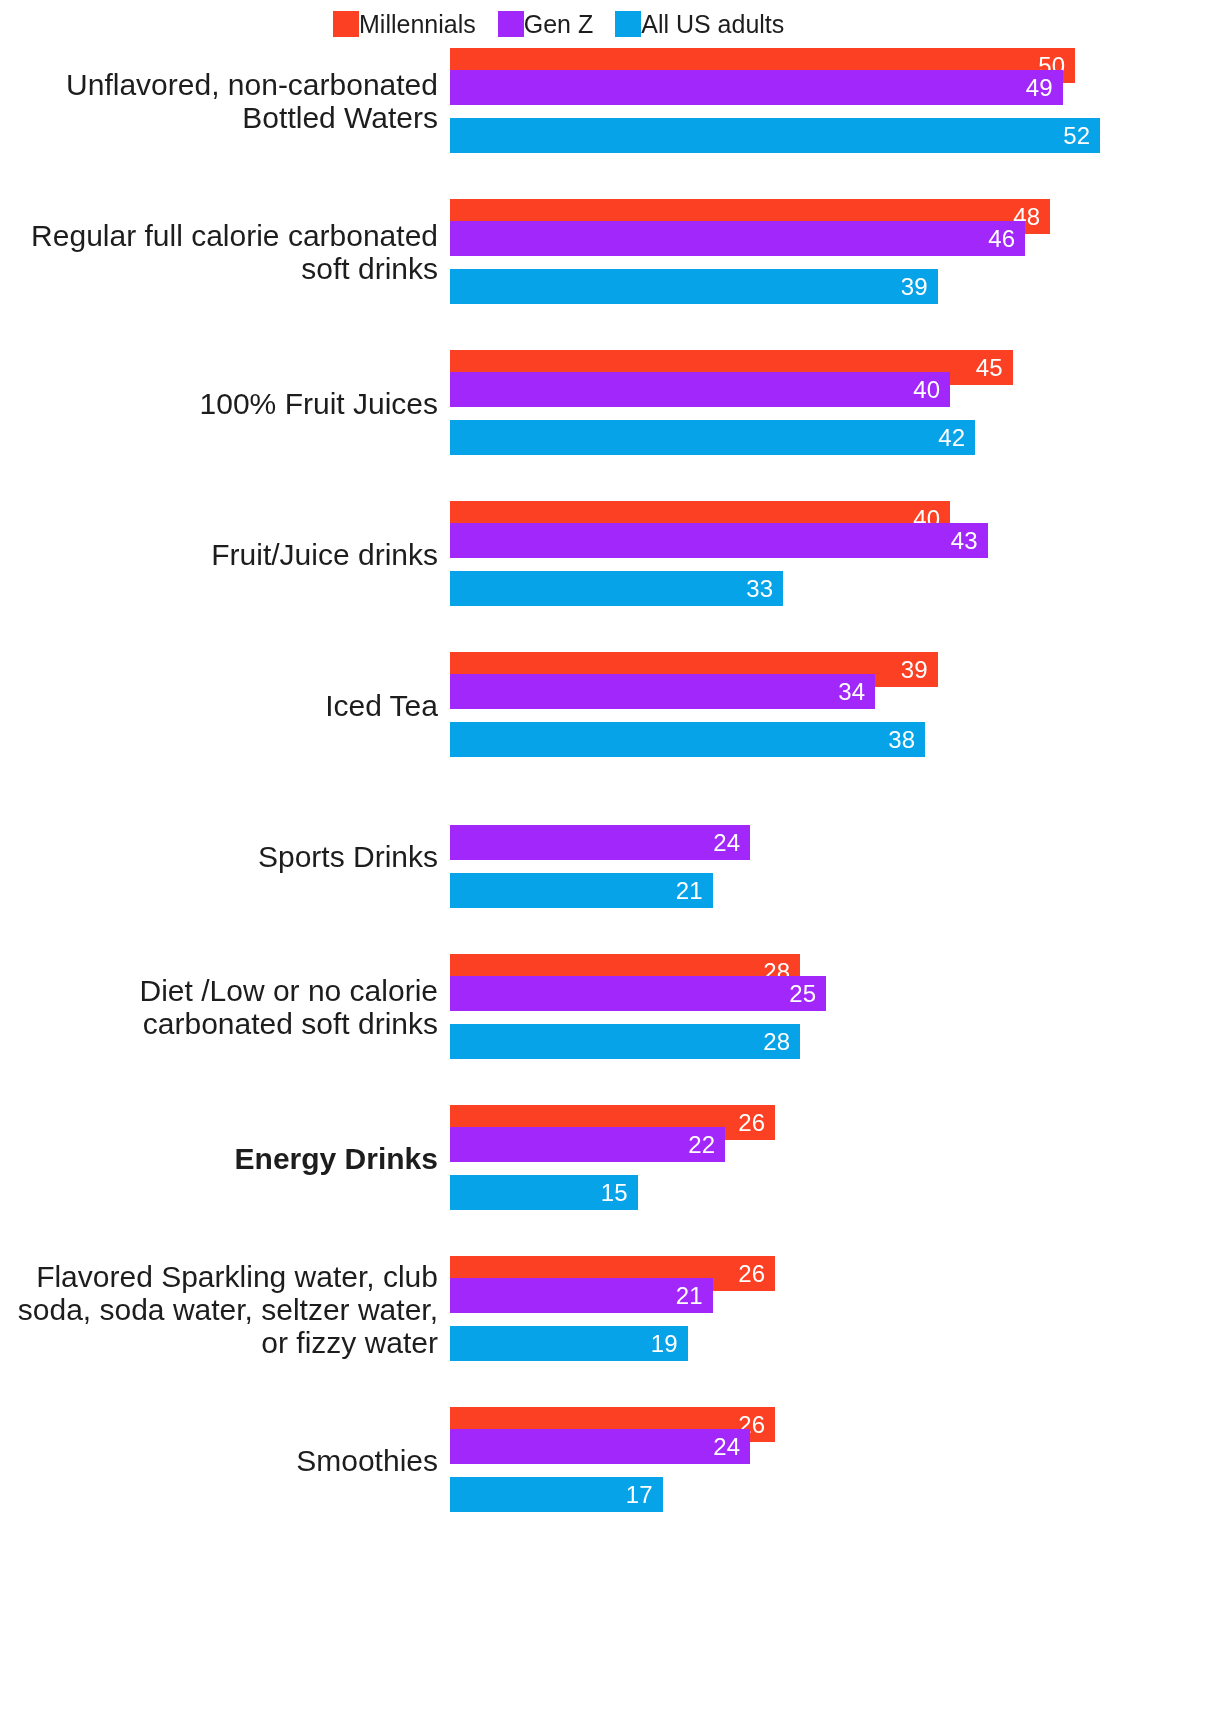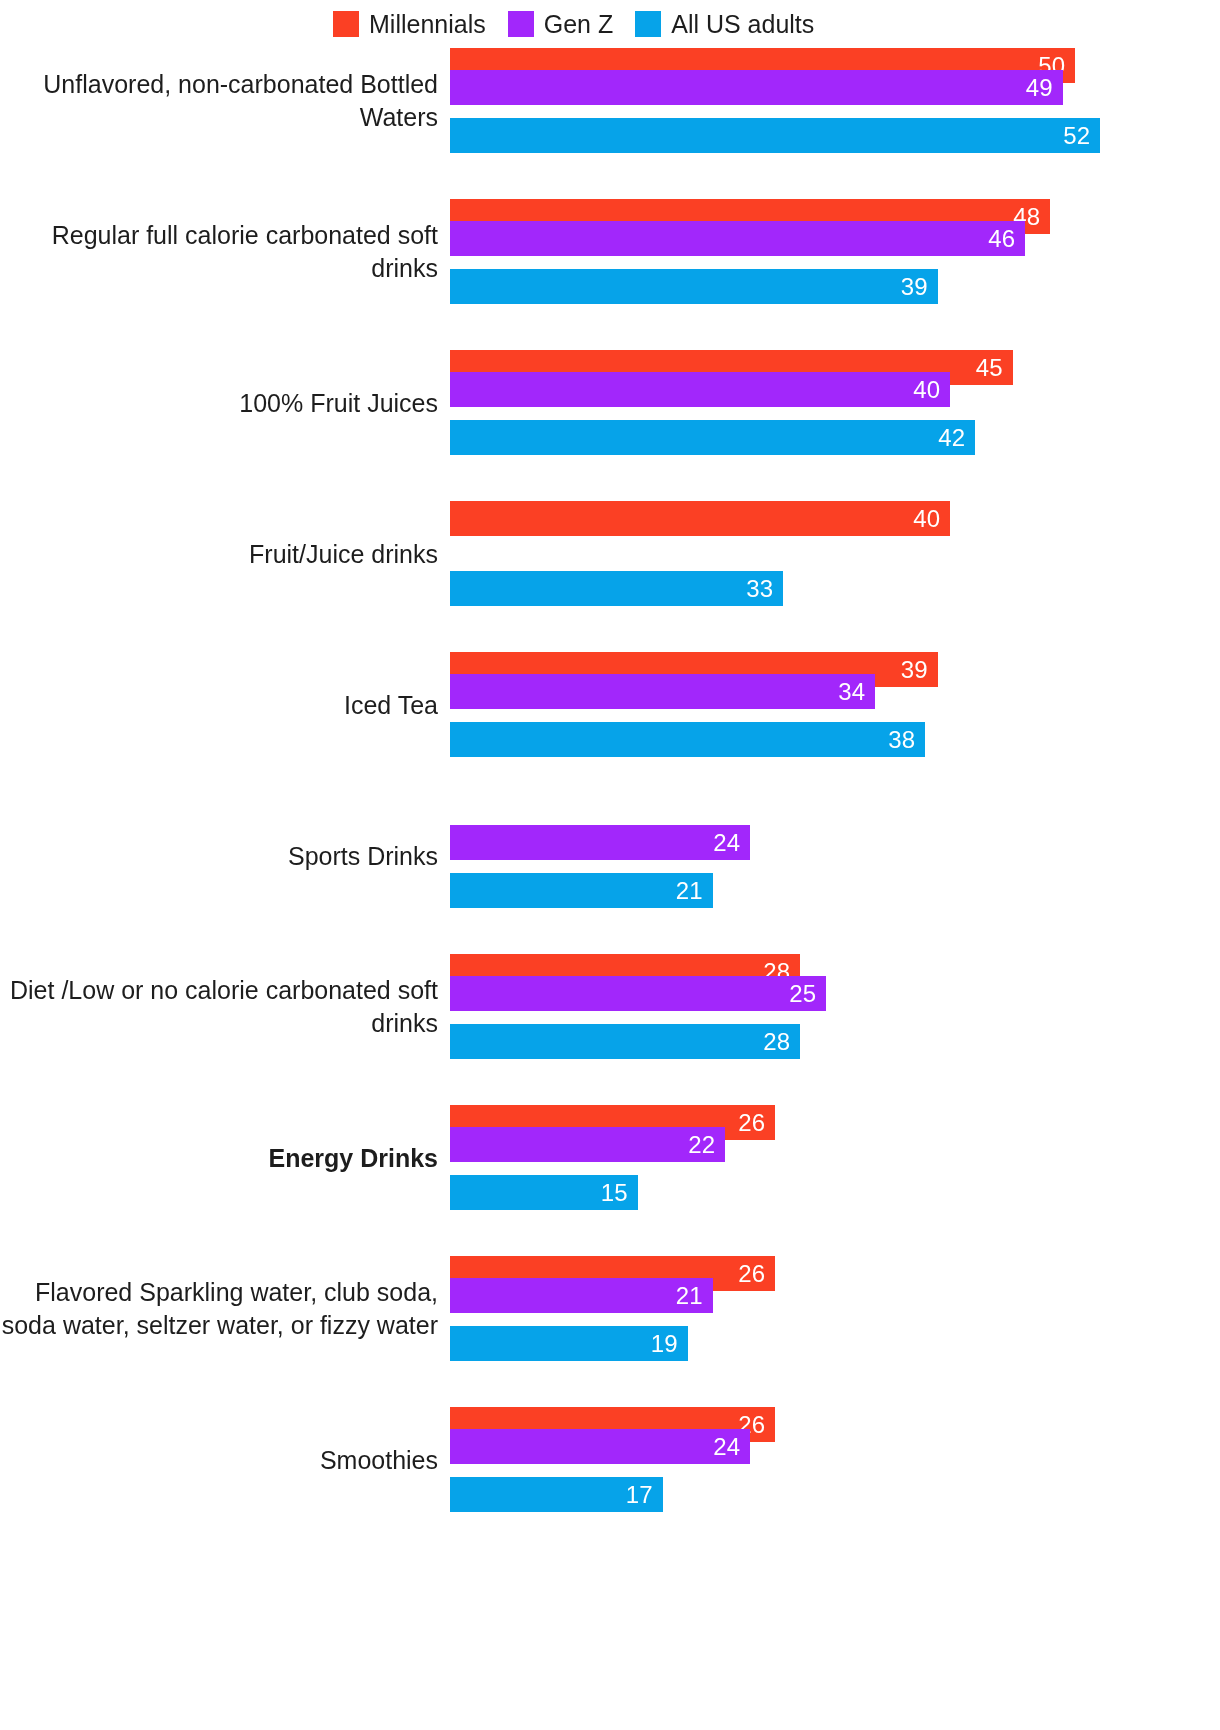--- a/index.html
+++ b/index.html
@@ -23,21 +23,21 @@
     align-items: center;
     justify-content: flex-start;
     gap: 22px;
     padding-left: 333px;
     height: 48px;
     box-sizing: border-box;
   }
   .legend-item {
     display: flex;
     align-items: center;
-    gap: 10px;
+    gap: 0;
   }
   .legend-swatch {
     width: 26px;
     height: 26px;
     display: block;
     flex: 0 0 auto;
   }
   .legend-label {
     font-size: 25px;
     line-height: 26px;
@@ -56,21 +56,21 @@
     align-items: center;
     width: 1220px;
     box-sizing: border-box;
   }
   .cat-label {
     width: 440px;
     flex: 0 0 440px;
     padding-right: 12px;
     box-sizing: border-box;
     text-align: right;
-    font-size: 25px;
+    font-size: 30px;
     line-height: 33px;
     color: #1d1d1d;
   }
   .cat-label.highlight {
     font-weight: bold;
   }
   .bars {
     position: relative;
     flex: 1 1 auto;
     height: 106px;
@@ -154,20 +154,23 @@
           <span class="bar-value">42</span>
         </div>
       </div>
     </div>
     <div class="group" style="height: 106px; margin-bottom: 45px;">
       <div class="cat-label" style="width: 450px; flex: 0 0 450px;">Fruit/Juice drinks</div>
       <div class="bars">
         <div class="bar-row r0" style="background: rgb(251, 64, 36); width: 500px;">
           <span class="bar-value">40</span>
         </div>
+        <div class="bar-row r1" style="background: rgb(162, 39, 251); width: 537.5px;">
+          <span class="bar-value">43</span>
+        </div>
         <div class="bar-row r2" style="background: rgb(6, 163, 233); width: 333px;">
           <span class="bar-value">33</span>
         </div>
       </div>
     </div>
     <div class="group" style="height: 106px; margin-bottom: 45px;">
       <div class="cat-label" style="width: 450px; flex: 0 0 450px;">Iced Tea</div>
       <div class="bars">
         <div class="bar-row r0" style="background: rgb(251, 64, 36); width: 487.5px;">
           <span class="bar-value">39</span>

